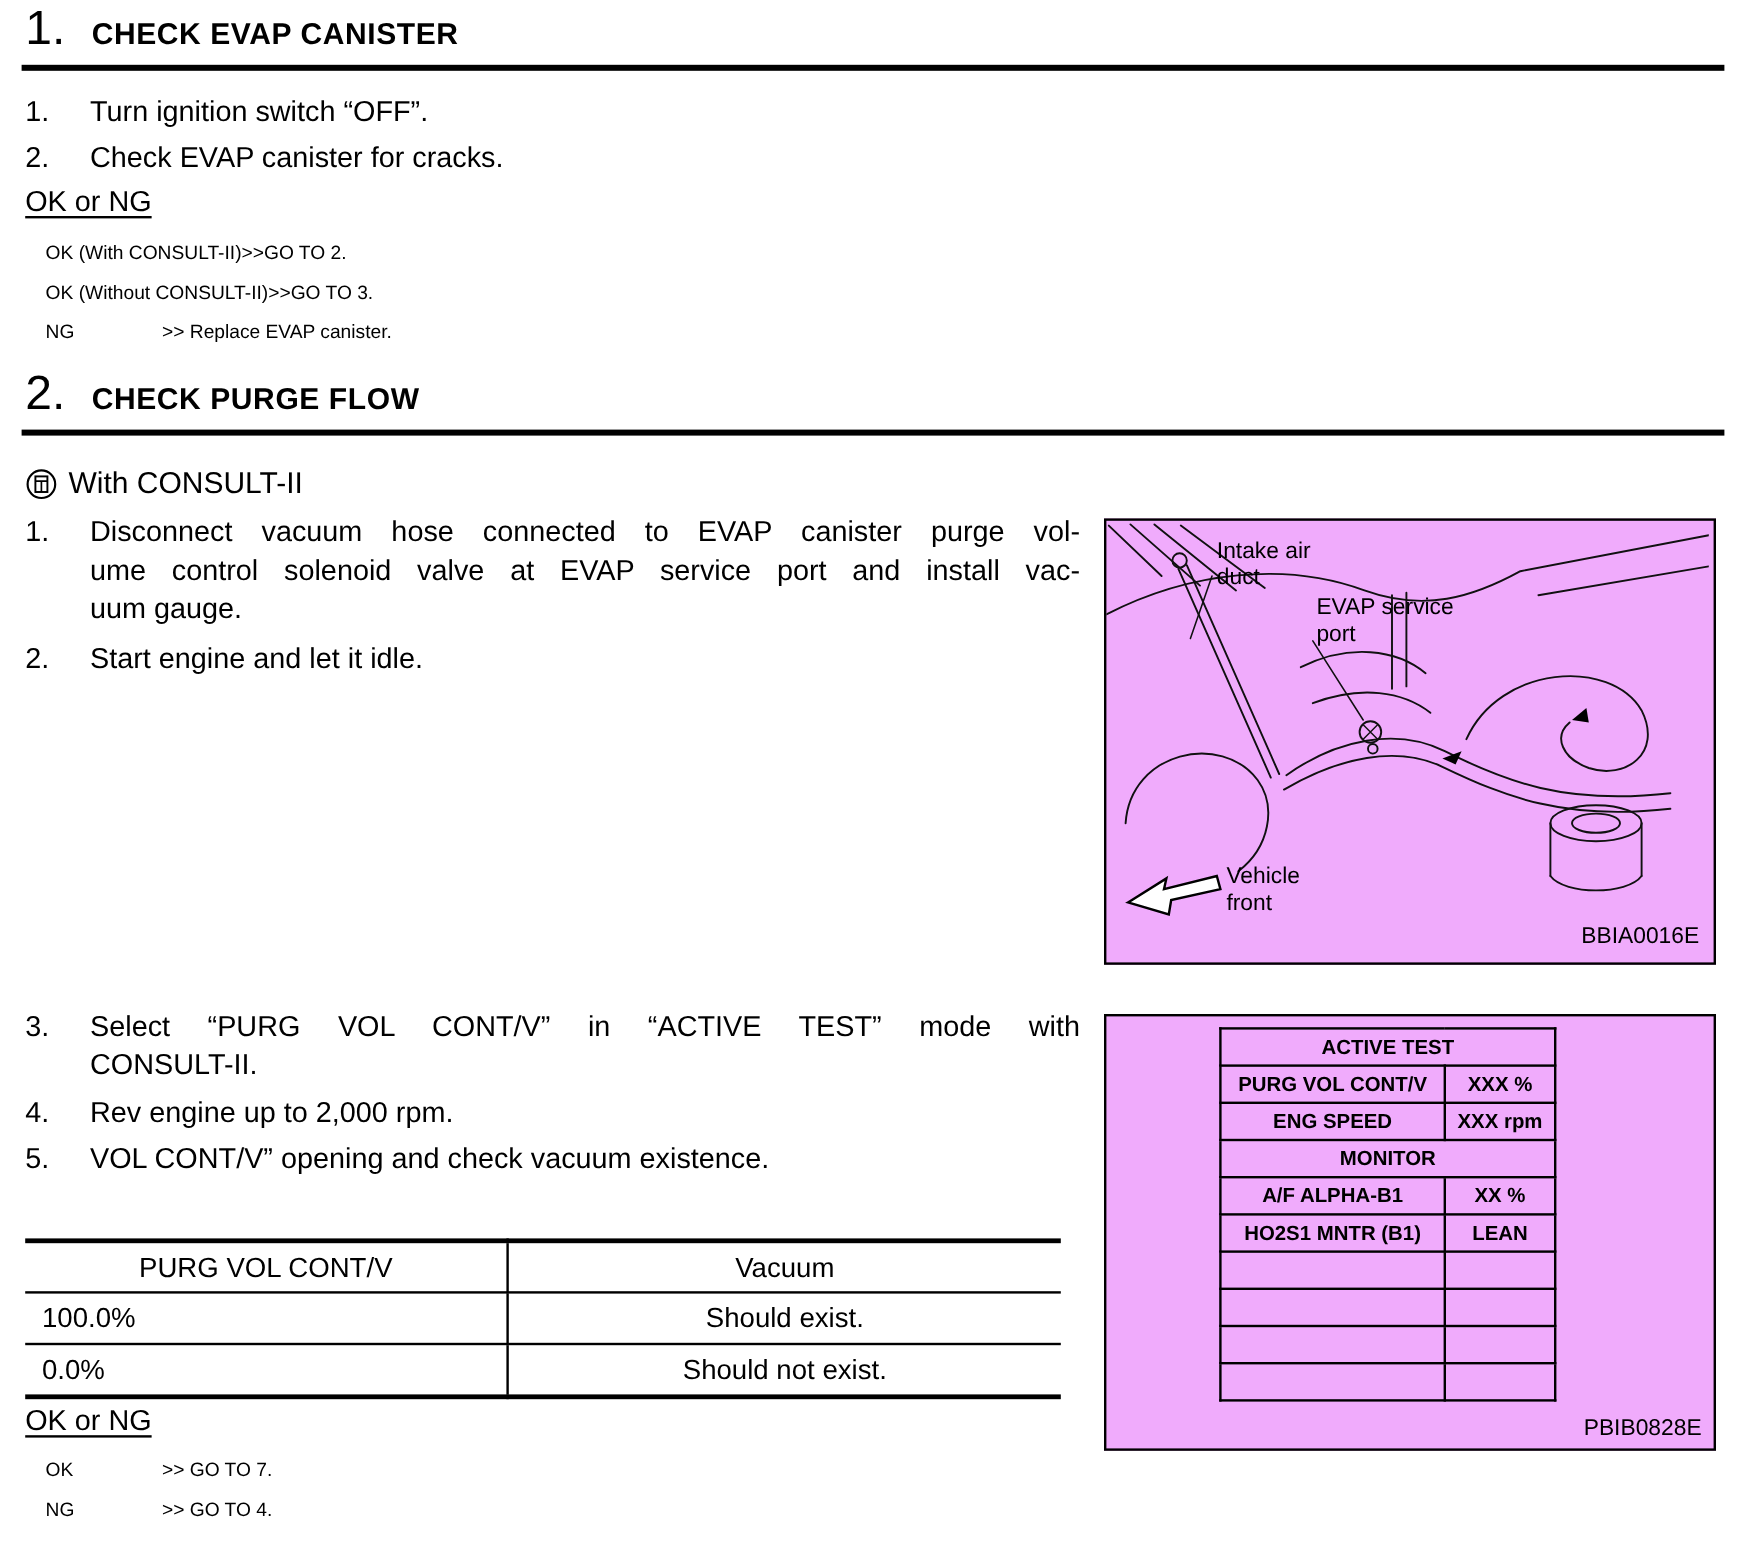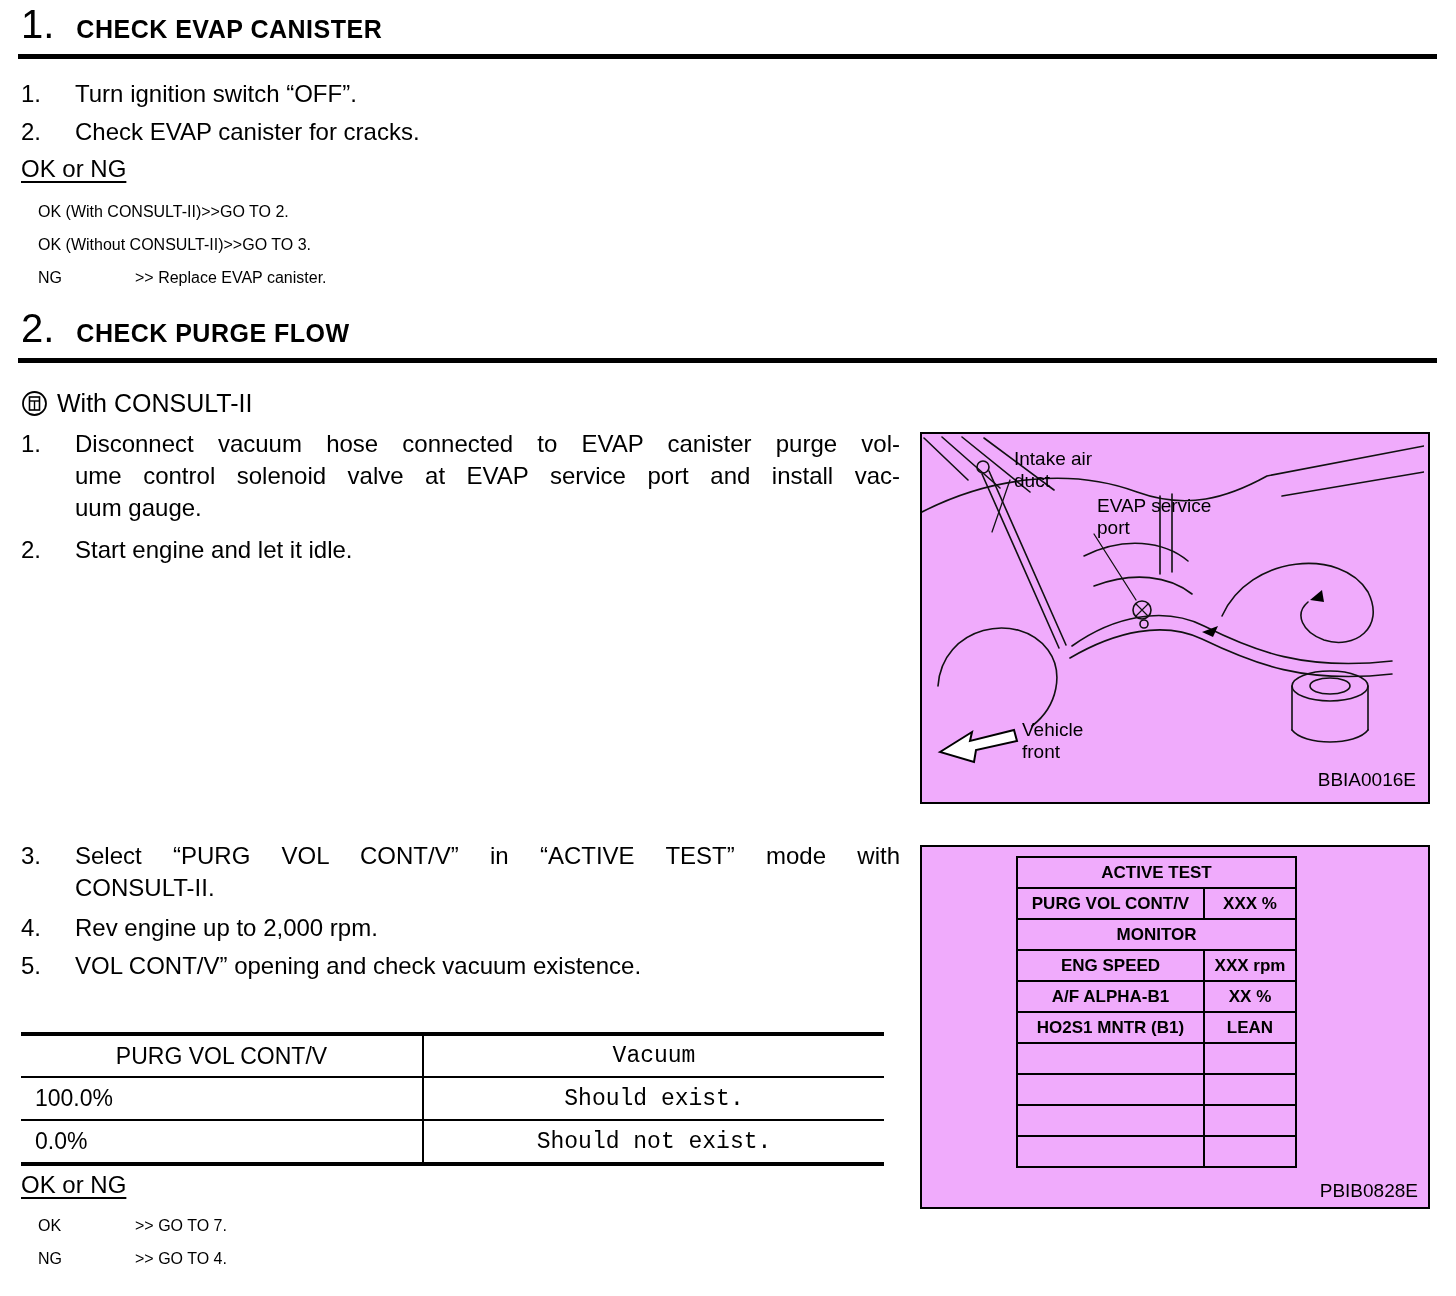--- a/index.html
+++ b/index.html
@@ -37,21 +37,21 @@
   
   .figure { position:absolute; border:2px solid #000; background:#f0abfc; }
   .figure svg text { font:19px "Liberation Sans", sans-serif; fill:#000; }
 
   
   .spec-table { position:absolute; left:21px; top:1032px; border-collapse:collapse;
                 border-top:4px solid #000; border-bottom:4px solid #000; table-layout:fixed; }
   .spec-table th, .spec-table td { font-weight:normal; font-size:23px; border-bottom:2px solid #000; padding:0; }
   .spec-table tr:last-child td { border-bottom:none; }
   .spec-table .c1 { width:387px; border-right:2px solid #000; }
-  .spec-table .c2 { width:460px;font-family:Liberation Mono, monospace; }
+  .spec-table .c2 { width:460px; }
   .spec-table th { text-align:center; height:40px; }
   .spec-table td { height:41px; }
   .spec-table td.c1 { text-align:left; padding-left:14px; }
   .spec-table td.c2 { text-align:center; }
 
   
   .monitor-table { position:absolute; left:72px; top:9px; border-collapse:collapse; table-layout:fixed;margin-left:22px; }
   .monitor-table td { border:2px solid #000; font-size:17px; font-weight:bold;
                       text-align:center; height:29px; padding:0 2px; }
   .monitor-table .mc1 { width:181px; }
@@ -219,25 +219,25 @@
     <table class="monitor-table">
       <tbody>
           <tr>
         <td colspan="2">ACTIVE TEST</td>
       </tr>
       <tr>
         <td class="mc1">PURG VOL CONT/V</td>
         <td class="mc2">XXX %</td>
       </tr>
       <tr>
-        <td colspan="2">MONITOR</td>
-      </tr>
-      <tr>
         <td class="mc1">ENG SPEED</td>
         <td class="mc2">XXX rpm</td>
+      </tr>
+      <tr>
+        <td colspan="2">MONITOR</td>
       </tr>
       <tr>
         <td class="mc1">A/F ALPHA-B1</td>
         <td class="mc2">XX %</td>
       </tr>
       <tr>
         <td class="mc1">HO2S1 MNTR (B1)</td>
         <td class="mc2">LEAN</td>
       </tr>
       <tr>

